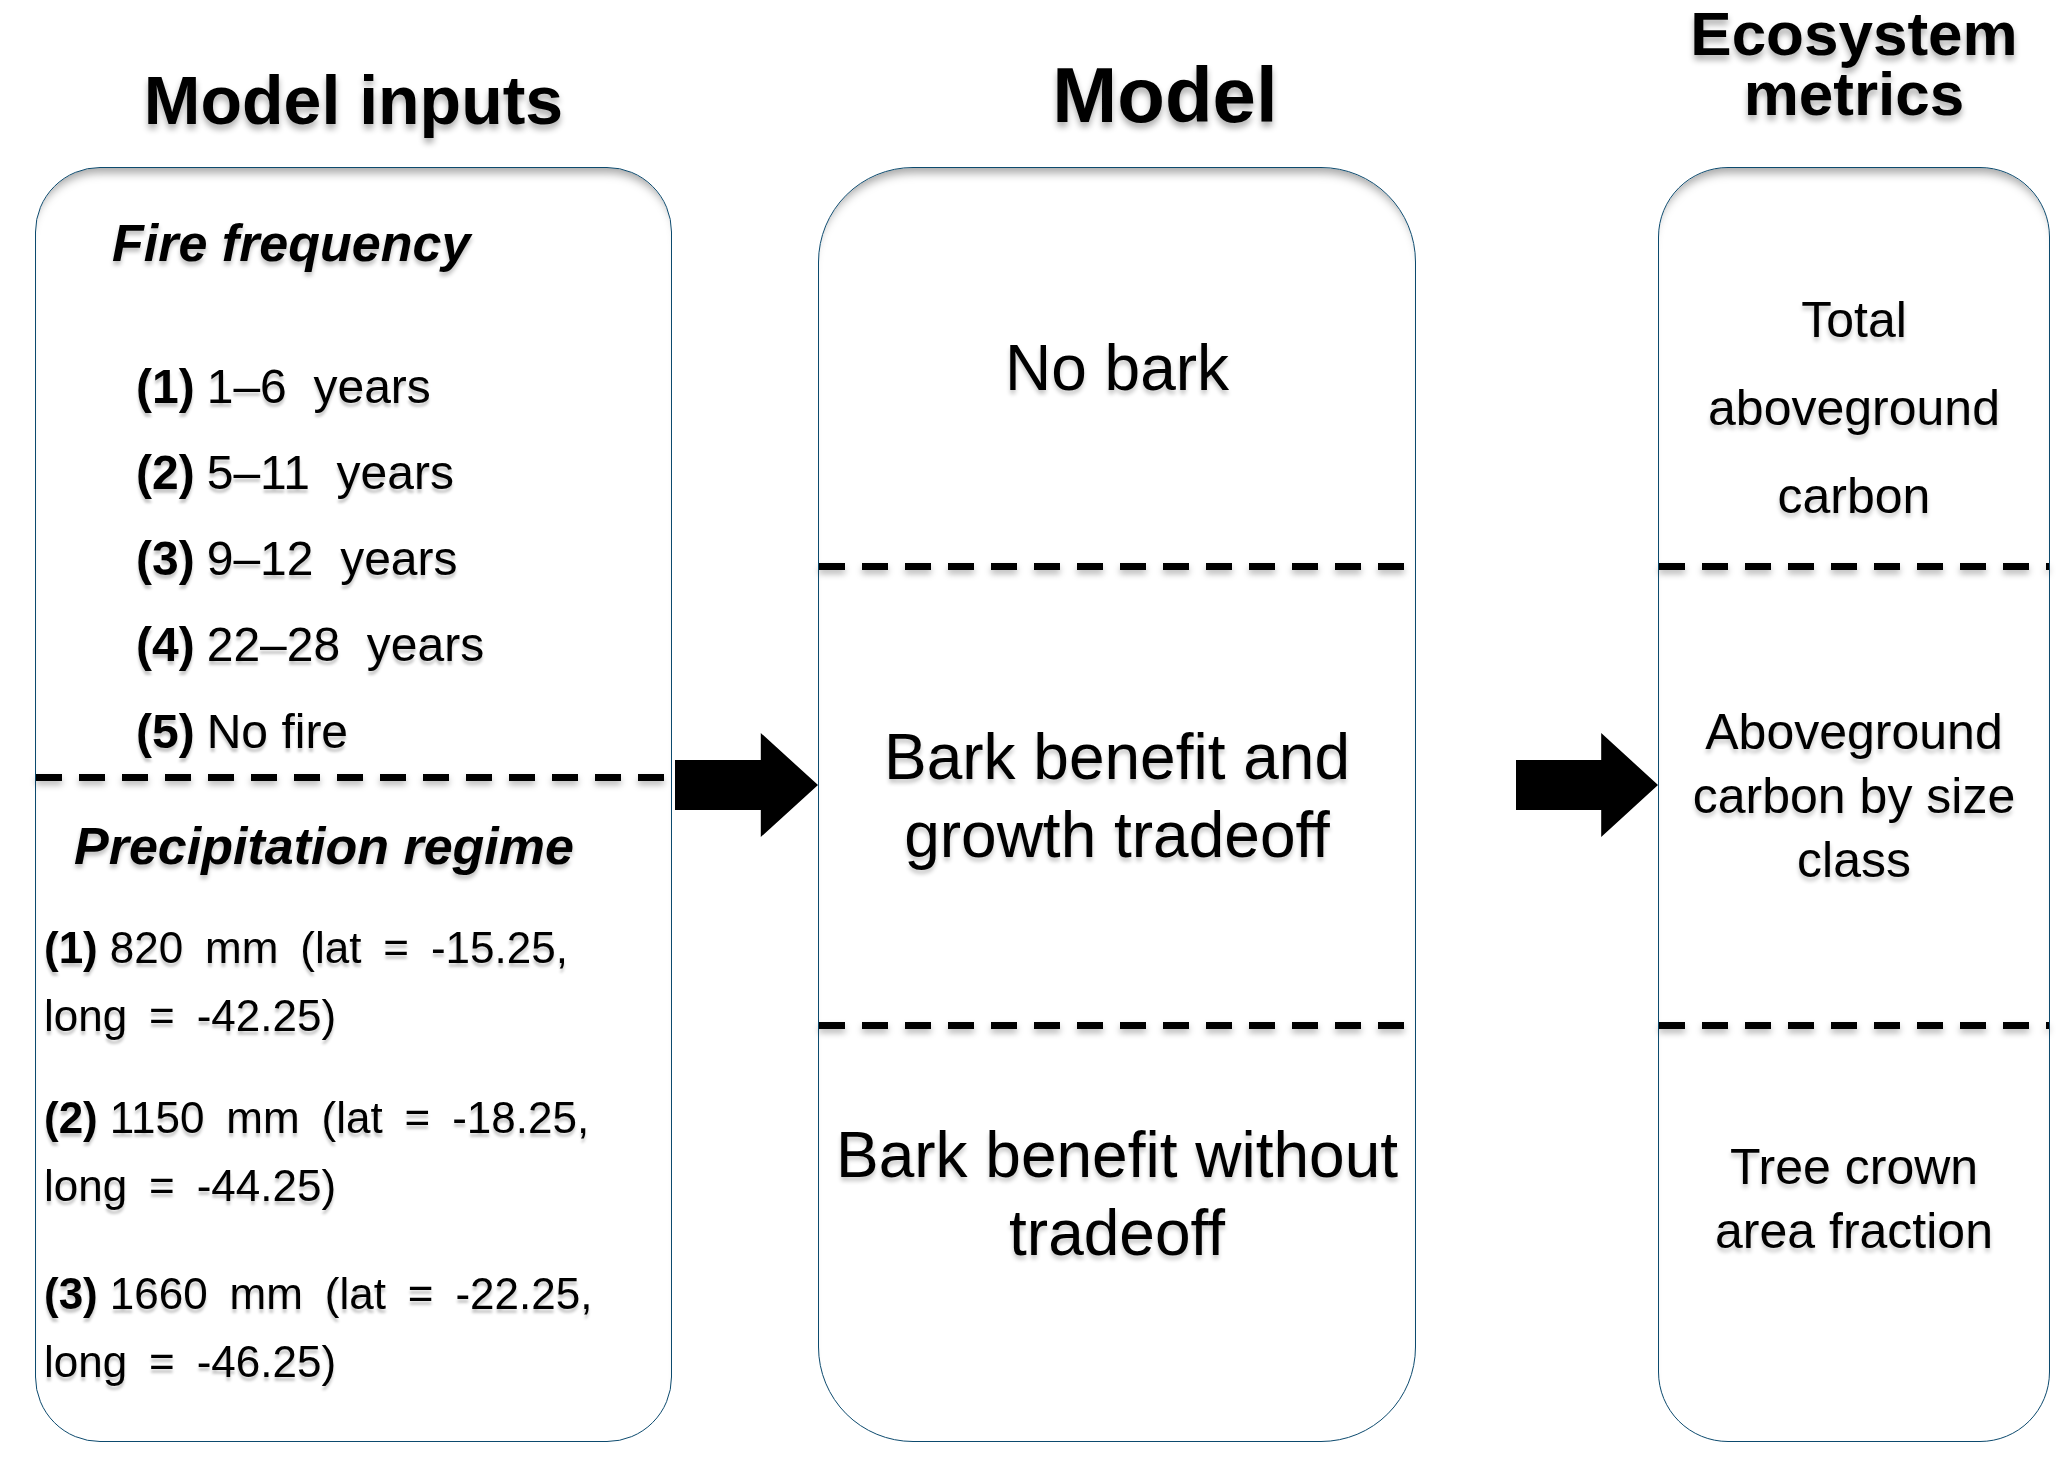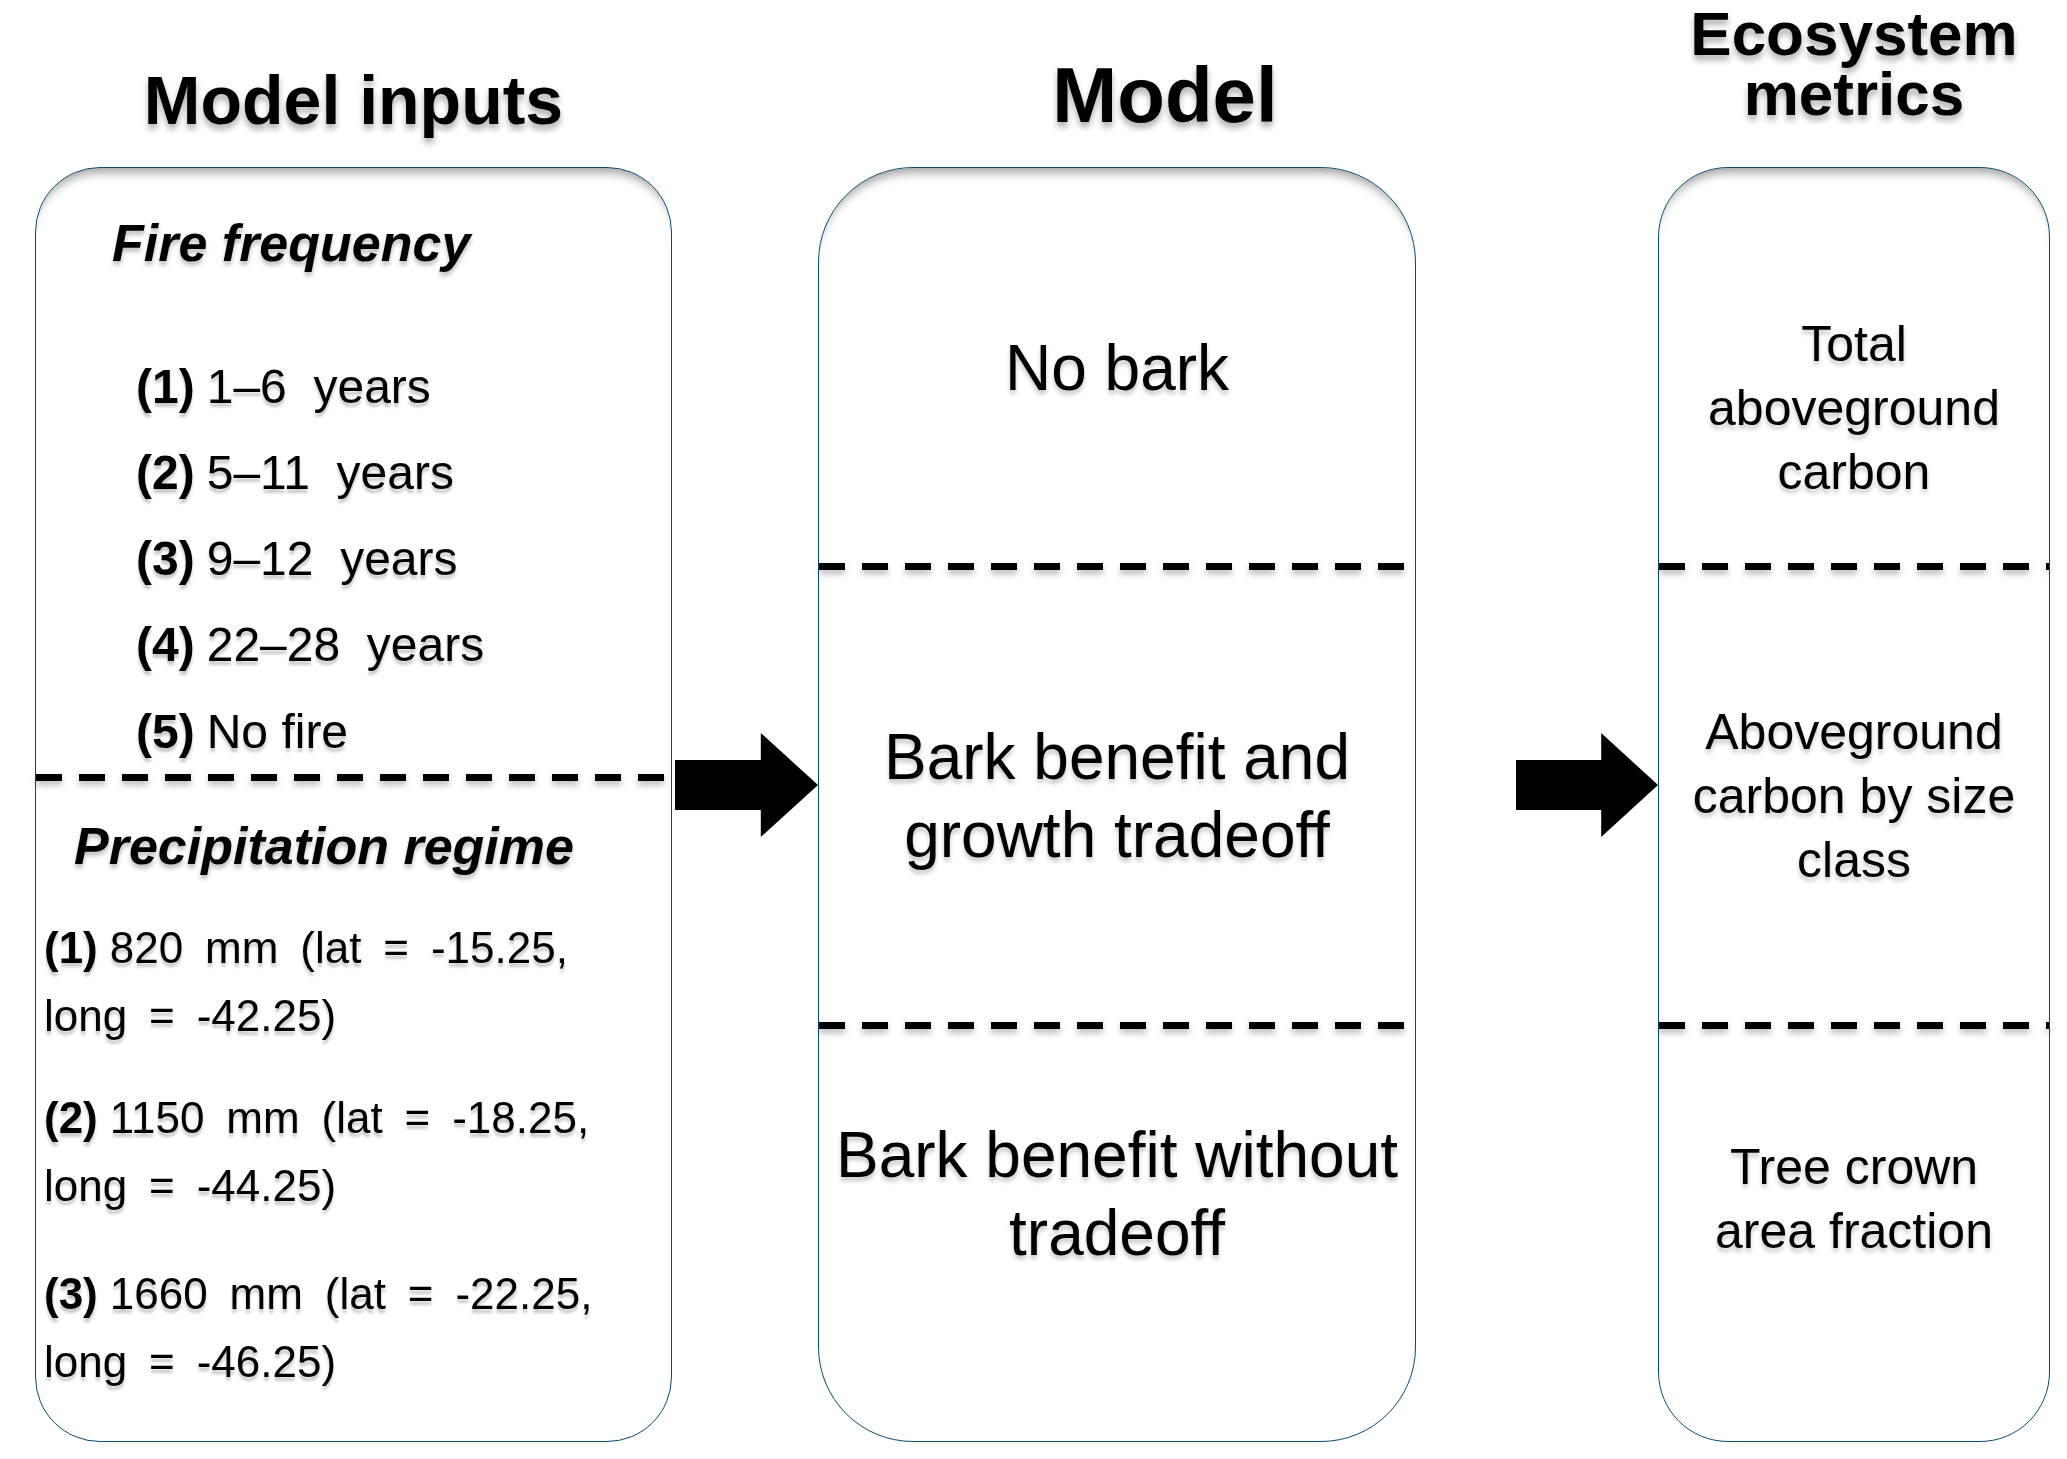--- a/index.html
+++ b/index.html
@@ -42,21 +42,21 @@
   .sec{
     position:absolute;left:0;right:0;display:flex;flex-direction:column;
     align-items:center;justify-content:center;text-align:center;
     box-sizing:border-box;text-shadow:0 4px 4px rgba(0,0,0,.22);
   }
   .box-model .sec{font-size:64px;line-height:78px;}
   .box-metrics .sec{font-size:50px;line-height:64px;}
   .m-sec1{top:0;height:399px;}
   .m-sec2{top:402px;height:452px;}
   .m-sec3{top:861px;height:400px;padding-bottom:71px;}
-  .r-sec1{top:0;height:399px;padding-top:80px;}
+  .r-sec1{top:0;height:399px;padding-top:80px;gap:24px;}
   .r-sec2{top:402px;height:452px;}
   .r-sec3{top:861px;height:400px;padding-bottom:60px;}
   .d395{top:395px;} .d854{top:854px;} .d606{top:606px;}
   .arrow{
     position:absolute;top:733px;height:104px;background:#000;
     clip-path:polygon(0 26%,60% 26%,60% 0,100% 50%,60% 100%,60% 74%,0 74%);
     filter:drop-shadow(0 6px 5px rgba(0,0,0,.30));
   }
   .arrow1{left:675px;width:143px;}
   .arrow2{left:1516px;width:142px;}

